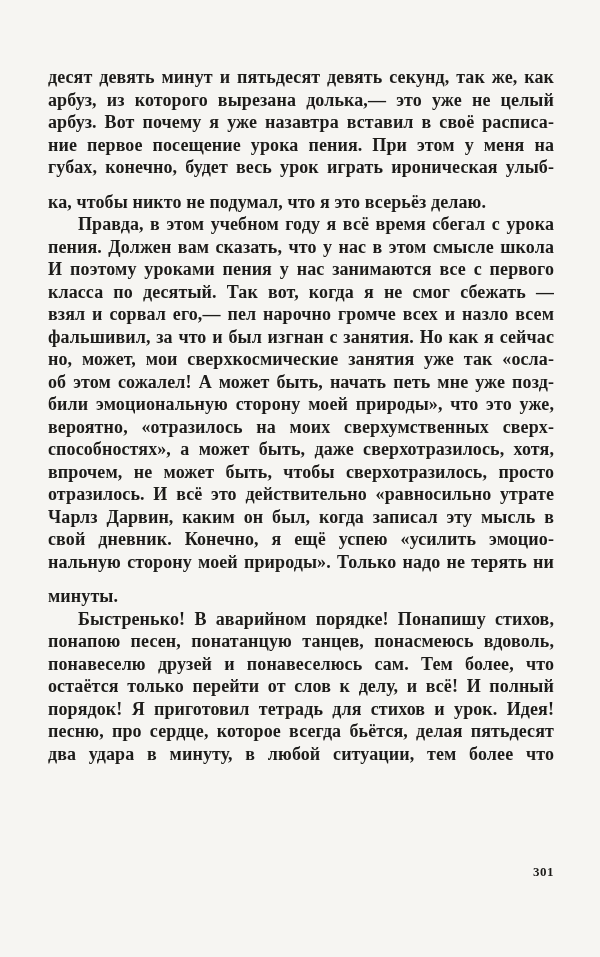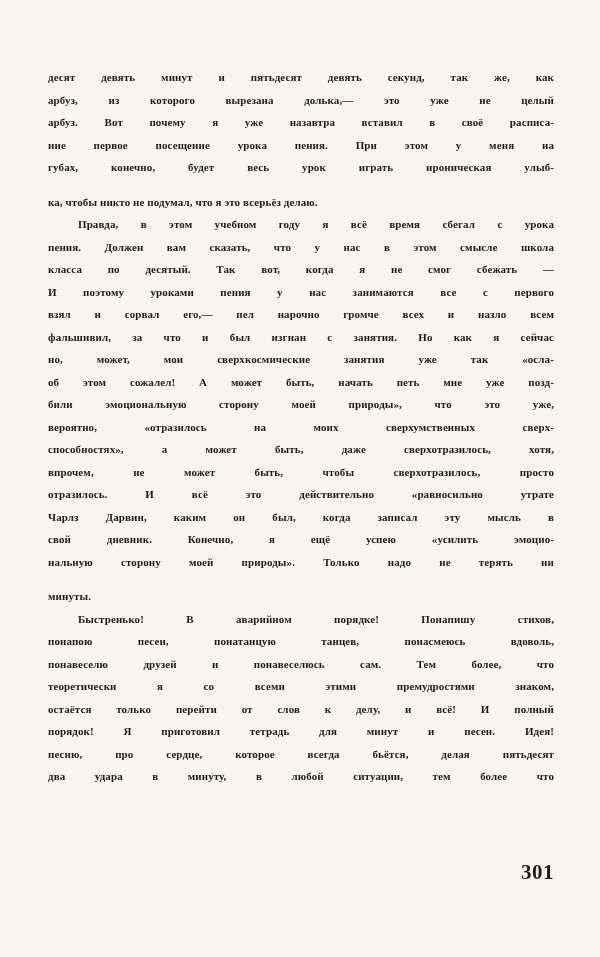--- a/index.html
+++ b/index.html
@@ -24,85 +24,84 @@
     position: absolute;
     left: 48px;
     top: 66px;
     width: 506px;
   }
   .paragraph {
     margin: 0;
     padding: 0;
   }
   .line {
-    font-size: 11px;
+    font-size: 18px;
     line-height: 22.5px;
     letter-spacing: 0.1px;
     text-align: justify;
     text-align-last: justify;
     overflow: hidden;
     white-space: normal;
   }
   .line.last {
     text-align-last: left;
     margin-top: 12px;
   }
   .paragraph.indent .line.first {
     text-indent: 30px;
   }
   .page-number {
     position: absolute;
     left: 48px;
     top: 862px;
     width: 506px;
     text-align: right;
-    font-size: 21px;
+    font-size: 13px;
     line-height: 20px;
     letter-spacing: 0.5px;
   }
 </style>
 </head>
 <body>
 
 <div class="page">
   <div class="text-block" id="text-block">
       <div class="paragraph">
         <div class="line first">десят девять минут и пятьдесят девять секунд, так же, как</div>
         <div class="line">арбуз, из которого вырезана долька,— это уже не целый</div>
         <div class="line">арбуз. Вот почему я уже назавтра вставил в своё расписа-</div>
         <div class="line">ние первое посещение урока пения. При этом у меня на</div>
         <div class="line">губах, конечно, будет весь урок играть ироническая улыб-</div>
         <div class="line last">ка, чтобы никто не подумал, что я это всерьёз делаю.</div>
       </div>
       <div class="paragraph indent">
         <div class="line first">Правда, в этом учебном году я всё время сбегал с урока</div>
         <div class="line">пения. Должен вам сказать, что у нас в этом смысле школа</div>
+        <div class="line">И поэтому уроками пения у нас занимаются все с первого</div>
         <div class="line">класса по десятый. Так вот, когда я не смог сбежать —</div>
-        <div class="line">И поэтому уроками пения у нас занимаются все с первого</div>
         <div class="line">взял и сорвал его,— пел нарочно громче всех и назло всем</div>
         <div class="line">фальшивил, за что и был изгнан с занятия. Но как я сейчас</div>
         <div class="line">но, может, мои сверхкосмические занятия уже так «осла-</div>
         <div class="line">об этом сожалел! А может быть, начать петь мне уже позд-</div>
         <div class="line">били эмоциональную сторону моей природы», что это уже,</div>
         <div class="line">вероятно, «отразилось на моих сверхумственных сверх-</div>
         <div class="line">способностях», а может быть, даже сверхотразилось, хотя,</div>
         <div class="line">впрочем, не может быть, чтобы сверхотразилось, просто</div>
         <div class="line">отразилось. И всё это действительно «равносильно утрате</div>
       </div>
       <div class="paragraph indent">
         <div class="line">Чарлз Дарвин, каким он был, когда записал эту мысль в</div>
         <div class="line">свой дневник. Конечно, я ещё успею «усилить эмоцио-</div>
         <div class="line">нальную сторону моей природы». Только надо не терять ни</div>
         <div class="line last">минуты.</div>
       </div>
       <div class="paragraph indent">
         <div class="line first">Быстренько! В аварийном порядке! Понапишу стихов,</div>
         <div class="line">понапою песен, понатанцую танцев, понасмеюсь вдоволь,</div>
         <div class="line">понавеселю друзей и понавеселюсь сам. Тем более, что</div>
-        <div class="line">теоретически я со всеми этими премудростями знаком,</div>
         <div class="line">остаётся только перейти от слов к делу, и всё! И полный</div>
-        <div class="line">порядок! Я приготовил тетрадь для минут и песен. Идея!</div>
+        <div class="line">порядок! Я приготовил тетрадь для стихов и урок. Идея!</div>
         <div class="line">песню, про сердце, которое всегда бьётся, делая пятьдесят</div>
         <div class="line">два удара в минуту, в любой ситуации, тем более что</div>
       </div>
     </div>
   <div class="page-number">301</div>
 </div>
 
 </body></html>

